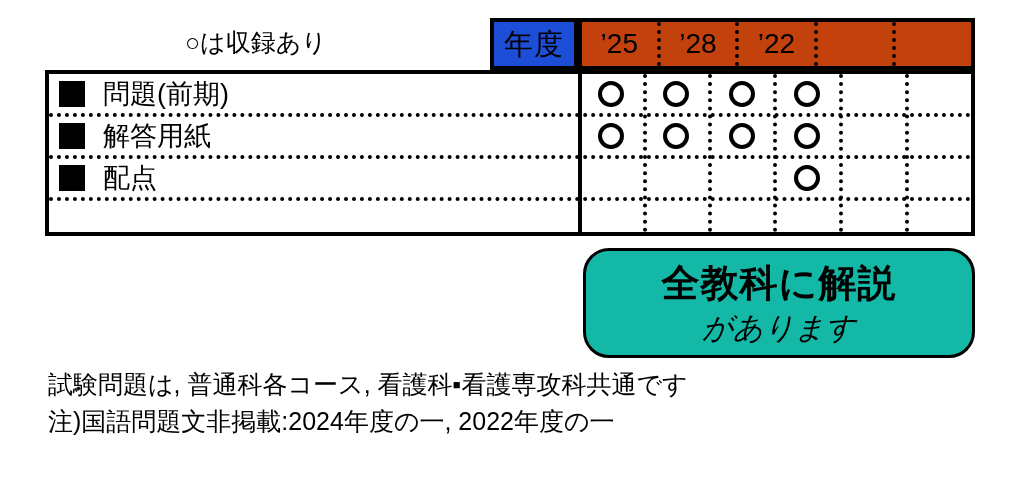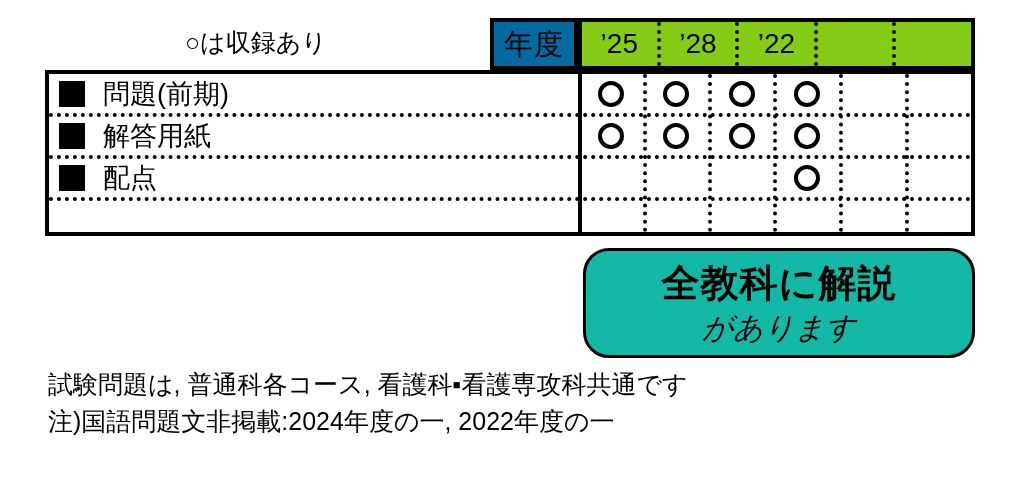--- a/index.html
+++ b/index.html
@@ -25,42 +25,42 @@
     white-space:nowrap;
   }
 
   
   #nendo-box{
     position:absolute;
     left:490px; top:18px;
     width:88px; height:52px;
     border:4px solid #000;
     box-sizing:border-box;
-    background:#0369a1;
+    background:#1d4ed8;
     display:flex;align-items:center;justify-content:center;
     z-index:6;
   }
   #nendo-box span{
     font-size:29px;line-height:30px;
     letter-spacing:1px;
     white-space:nowrap;
   }
 
   
   #year-strip{
     position:absolute;
     left:578px; top:18px;
     width:397px; height:52px;
     box-sizing:border-box;
     border-top:4px solid #000;
     border-right:4px solid #000;
     border-bottom:4px solid #000;
     border-left:4px solid #000;
     display:flex;
-    background:#84cc16;
+    background:#c2410c;
     z-index:5;
   }
   #year-strip .ycell{
     flex:1 1 0;
     box-sizing:border-box;
     display:flex;align-items:center;justify-content:center;
     font-size:28px;
     line-height:30px;
     letter-spacing:0px;
     font-weight:400;

